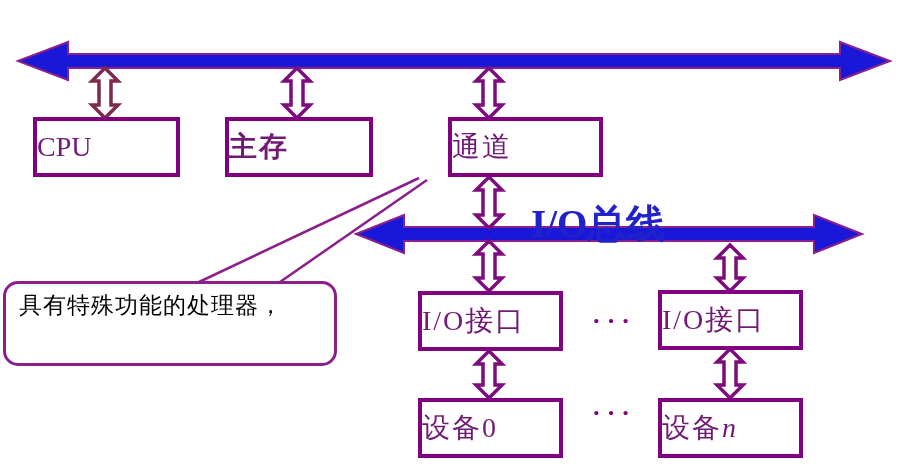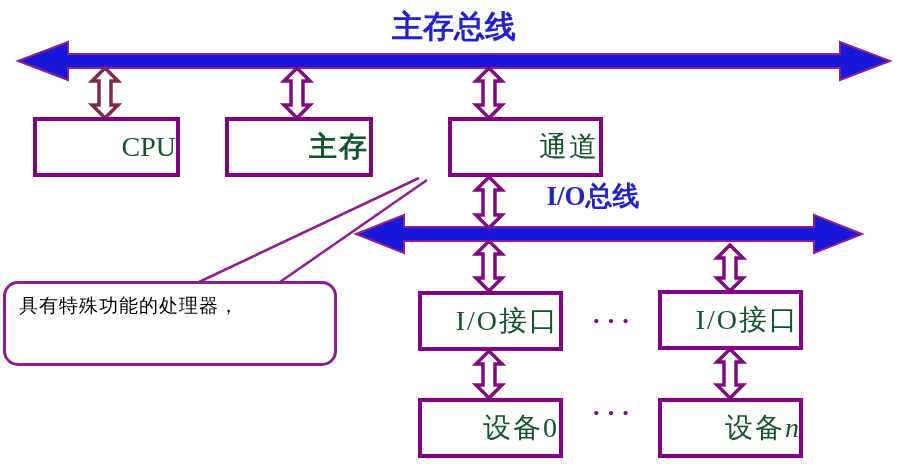--- a/index.html
+++ b/index.html
@@ -4,34 +4,34 @@
 <style>
   html,body { margin:0; padding:0; background:#fff; }
   .stage {
     position:relative; width:907px; height:470px; background:#ffffff;
     font-family:"Liberation Serif","DejaVu Serif",serif; overflow:hidden;
   }
   .layer-svg { position:absolute; left:0; top:0; z-index:1; }
   .box {
     position:absolute; box-sizing:border-box; z-index:2;
     border:4px solid #800080; background:#ffffff;
-    display:flex; align-items:center; justify-content:flex-end;
-    font-size:28px; color:#14532d; letter-spacing:2px; white-space:nowrap;
+    display:flex; align-items:center; justify-content:flex-start;
+    font-size:28px; color:#701a75; letter-spacing:2px; white-space:nowrap;
   }
   .bus-label {
     position:absolute; z-index:2; color:#2222cc; font-weight:bold;
     text-align:center; white-space:nowrap;
   }
   .main-bus-label { left:378px; top:6px; width:152px; font-size:31px; }
-  .io-bus-label   { left:531px; top:178px; width:124px; font-size:27px; }
+  .io-bus-label   { left:531px; top:197px; width:124px; font-size:39px; }
   .callout {
     position:absolute; left:3px; top:281px; width:334px; height:85px; z-index:2;
     box-sizing:border-box; border:3px solid #8b1f8b; border-radius:15px;
     background:#fff; padding:5px 10px 0 13px;
-    font-size:19px; line-height:34px; color:#000; letter-spacing:1px; white-space:nowrap;
+    font-size:23px; line-height:34px; color:#000; letter-spacing:1px; white-space:nowrap;
   }
   .dots {
     position:absolute; z-index:2; color:#800080; font-size:26px; font-weight:bold;
     letter-spacing:6px; line-height:26px;
   }
   .dots-interfaces { left:592px; top:308px; }
   .dots-devices    { left:592px; top:400px; }
   .italic { font-style:italic; letter-spacing:0; }
   .cpu-box            { left:33px;  top:117px; width:147px; height:60px; letter-spacing:0; }
   .main-memory-box    { left:225px; top:117px; width:148px; height:60px;font-weight:bold; }
@@ -57,21 +57,20 @@
     <path d="M489,177 L476,190 L483,190 L483,215 L476,215 L489,228 L502,215 L495,215 L495,190 L502,190 Z" fill="#ffffff" stroke-width="3.5" stroke="#7d0c7d"></path>
     <path d="M489,241 L476,254 L483,254 L483,278 L476,278 L489,291 L502,278 L495,278 L495,254 L502,254 Z" fill="#ffffff" stroke-width="3.5" stroke="#7d0c7d"></path>
     <path d="M730,245 L717,258 L724,258 L724,278 L717,278 L730,291 L743,278 L736,278 L736,258 L743,258 Z" fill="#ffffff" stroke-width="3.5" stroke="#7d0c7d"></path>
     <path d="M489,351 L476,364 L483,364 L483,385 L476,385 L489,398 L502,385 L495,385 L495,364 L502,364 Z" fill="#ffffff" stroke-width="3.5" stroke="#7d0c7d"></path>
     <path d="M730,349 L717,362 L724,362 L724,385 L717,385 L730,398 L743,385 L736,385 L736,362 L743,362 Z" fill="#ffffff" stroke-width="3.5" stroke="#7d0c7d"></path>
 
     <line x1="419" y1="178" x2="199" y2="282" stroke-width="2.5" stroke="#8b1f8b"></line>
     <line x1="427" y1="180" x2="280" y2="282" stroke-width="2.5" stroke="#8b1f8b"></line>
   </svg>
 
-  <div class="bus-label main-bus-label">主存总线</div>
   <div class="bus-label io-bus-label">I/O总线</div>
 
   <div class="box cpu-box">
     <span>CPU</span>
   </div>
   <div class="box main-memory-box">
     <span>主存</span>
   </div>
   <div class="box channel-box">
     <span>通道</span>

